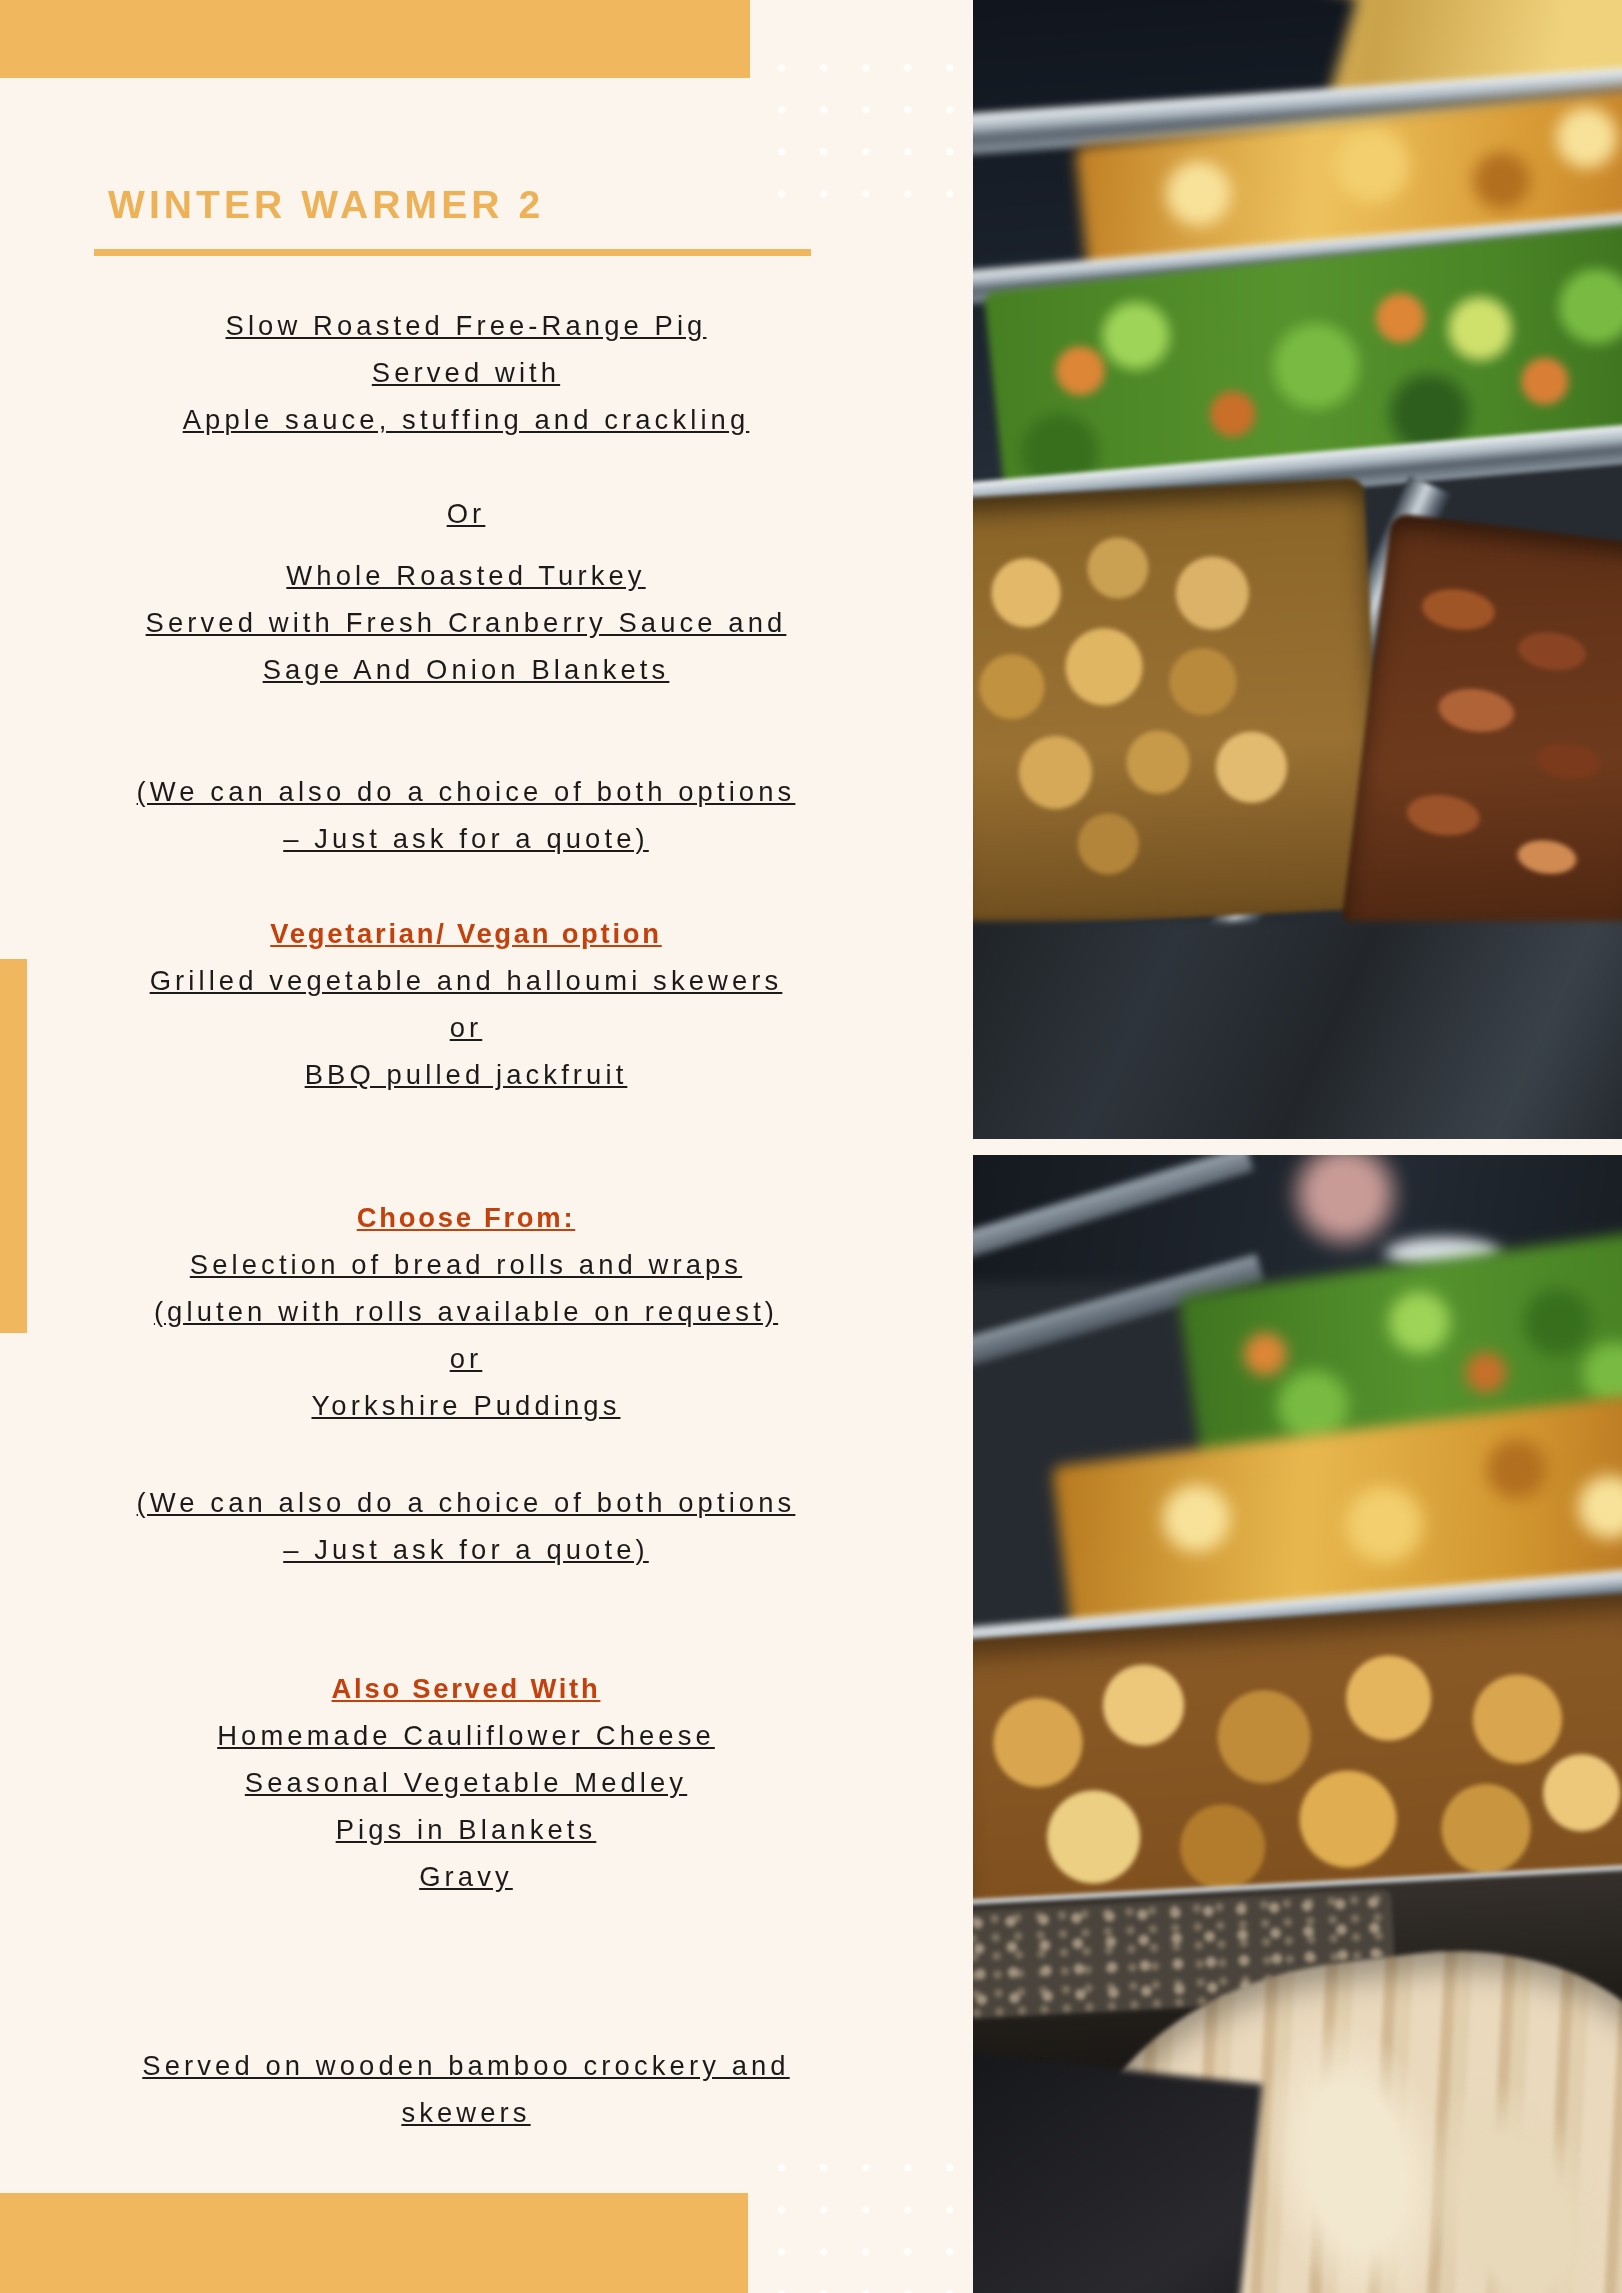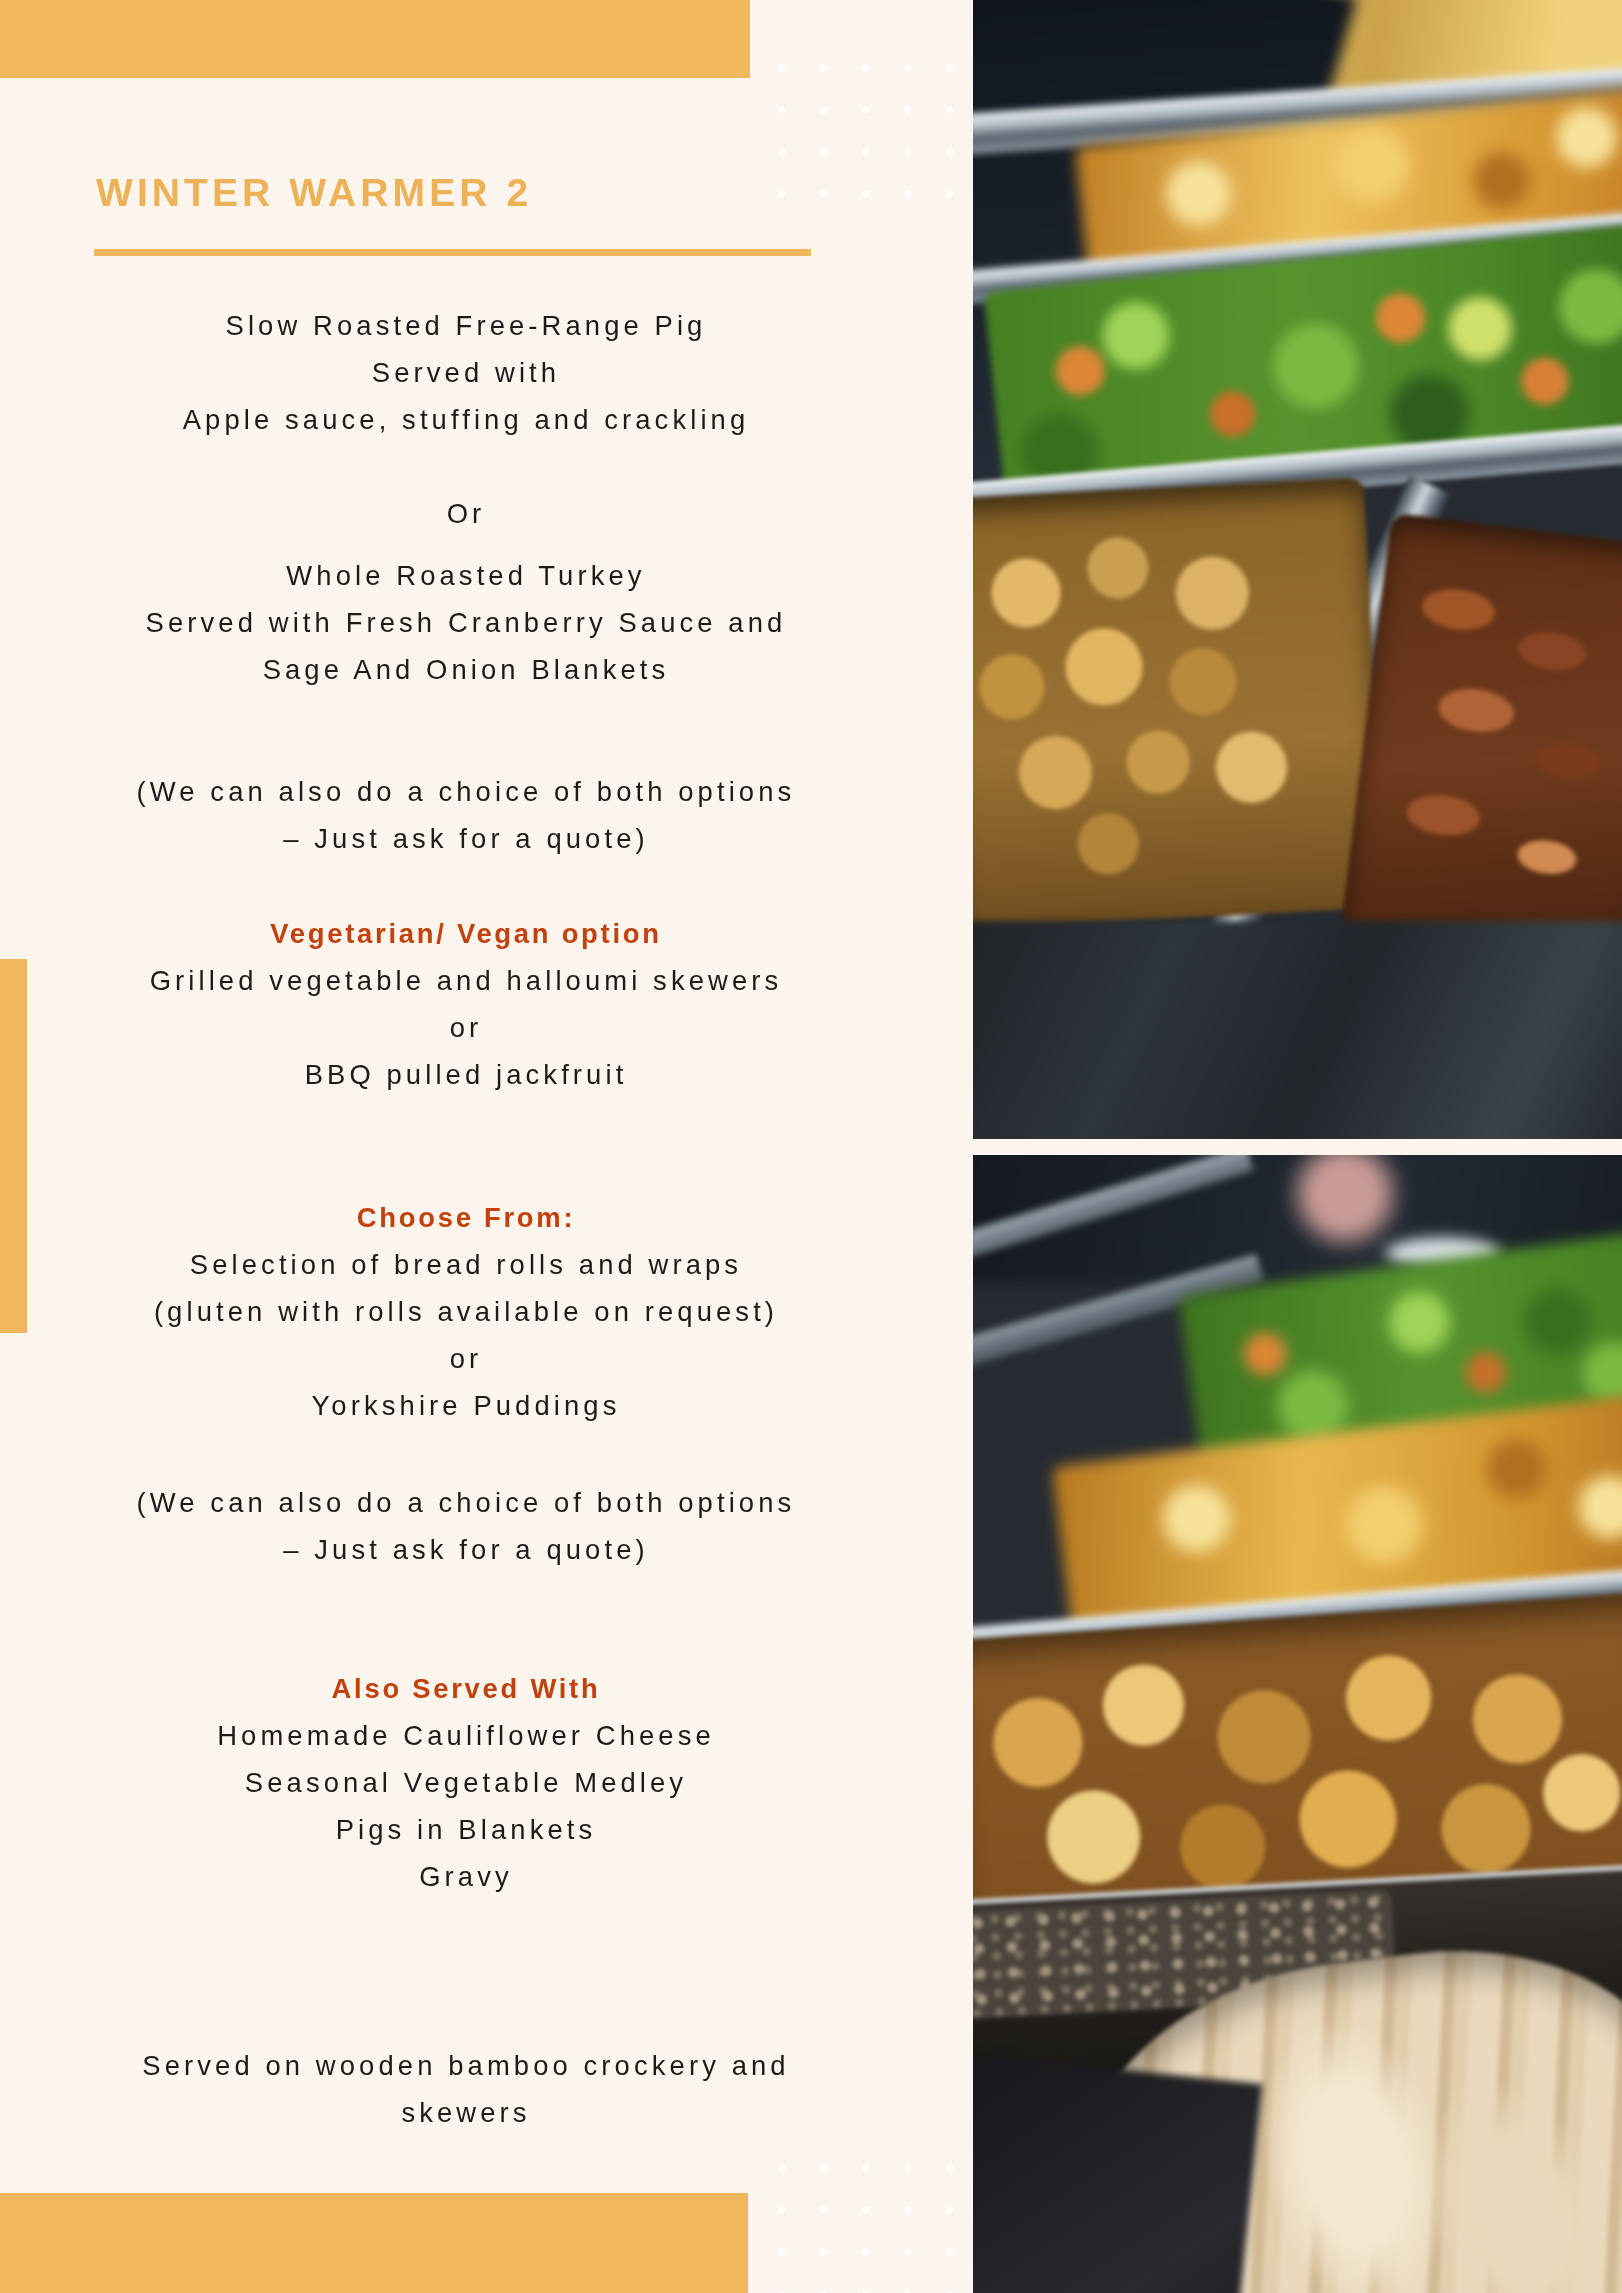--- a/index.html
+++ b/index.html
@@ -19,31 +19,31 @@
   
   .dots{
     position:absolute;left:747px;width:226px;
     background-image:radial-gradient(circle,rgba(255,255,255,.85) 3.1px,rgba(255,255,255,0) 4.4px);
     background-size:42px 42px;background-position:13.7px 11.8px;
   }
   .dots-top{top:35px;height:167px;}
   .dots-bottom{top:2135px;height:159px;}
   
   .title{
-    position:absolute;left:96px;top:171px;margin:0;
+    position:absolute;left:96px;top:171px;margin:12px;
     font-size:39px;font-weight:700;letter-spacing:0.105em;
     color:var(--accent-dark,#edb157);
   }
   
   .block{
     position:absolute;left:59px;width:814px;
     text-align:center;color:var(--ink,#1d1b19);
     font-size:27.4px;line-height:47px;letter-spacing:0.15em;font-weight:400;
   }
-  .block div{white-space:nowrap;}
+  .block div{white-space:nowrap;text-decoration:underline;}
   .bold-line{font-weight:700;letter-spacing:0.1em;color:#c2410c;}
   .blk-a{top:302px;} .blk-b{top:490px;} .blk-c{top:552px;}
   .blk-d{top:768px;} .blk-e{top:910px;} .blk-f{top:1194px;}
   .blk-g{top:1479px;} .blk-h{top:1665px;} .blk-i{top:2042px;}
   
   .photo{position:absolute;left:973px;width:649px;overflow:hidden;background:#262b31;}
   .photo-1{top:0;height:1139px;}
   .photo-2{top:1155px;height:1139px;}
   .art{position:absolute;inset:0;}
   .layer{position:absolute;}

